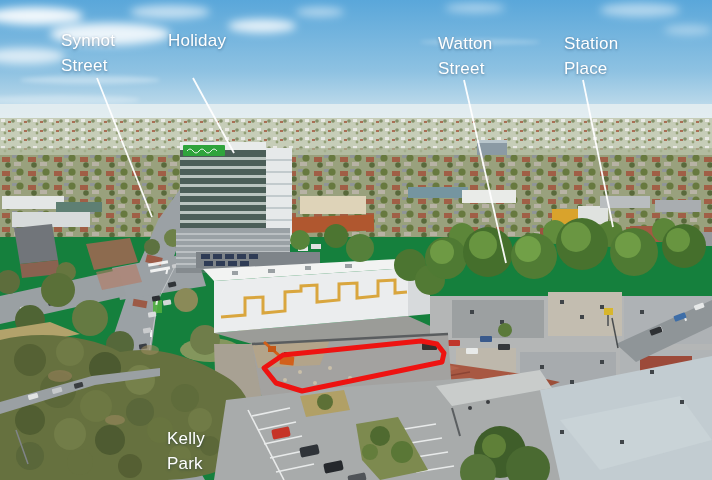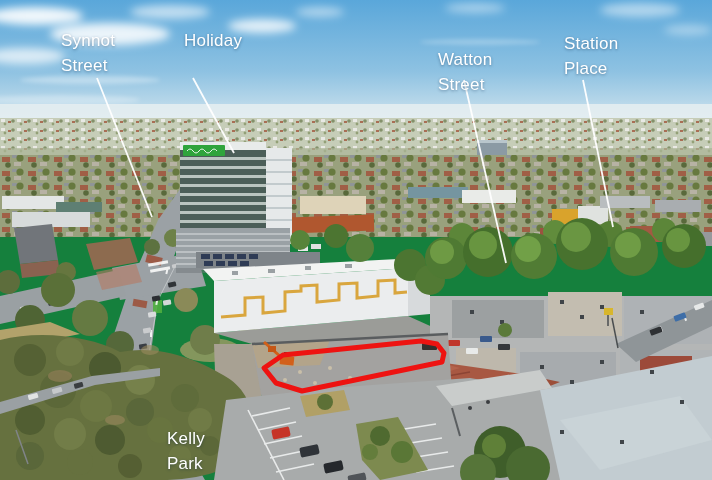--- a/index.html
+++ b/index.html
@@ -412,24 +412,24 @@
     <line x1="193" y1="78" x2="234" y2="153"></line>
     <line x1="464" y1="80" x2="506" y2="263"></line>
     <line x1="583" y1="80" x2="613" y2="227"></line>
   </g>
 </svg>
 
 <div class="label" style="left:61px;top:28px">
   <span>Synnot</span>
   <span>Street</span>
 </div>
-<div class="label" style="left:184px;top:28px">
+<div class="label" style="left:168px;top:28px">
   <span>Holiday</span>
 </div>
-<div class="label" style="left:438px;top:47px">
+<div class="label" style="left:438px;top:31px">
   <span>Watton</span>
   <span>Street</span>
 </div>
 <div class="label" style="left:167px;top:426px">
   <span>Kelly</span>
   <span>Park</span>
 </div>
 <div class="label" style="left:564px;top:31px">
   <span>Station</span>
   <span>Place</span>

